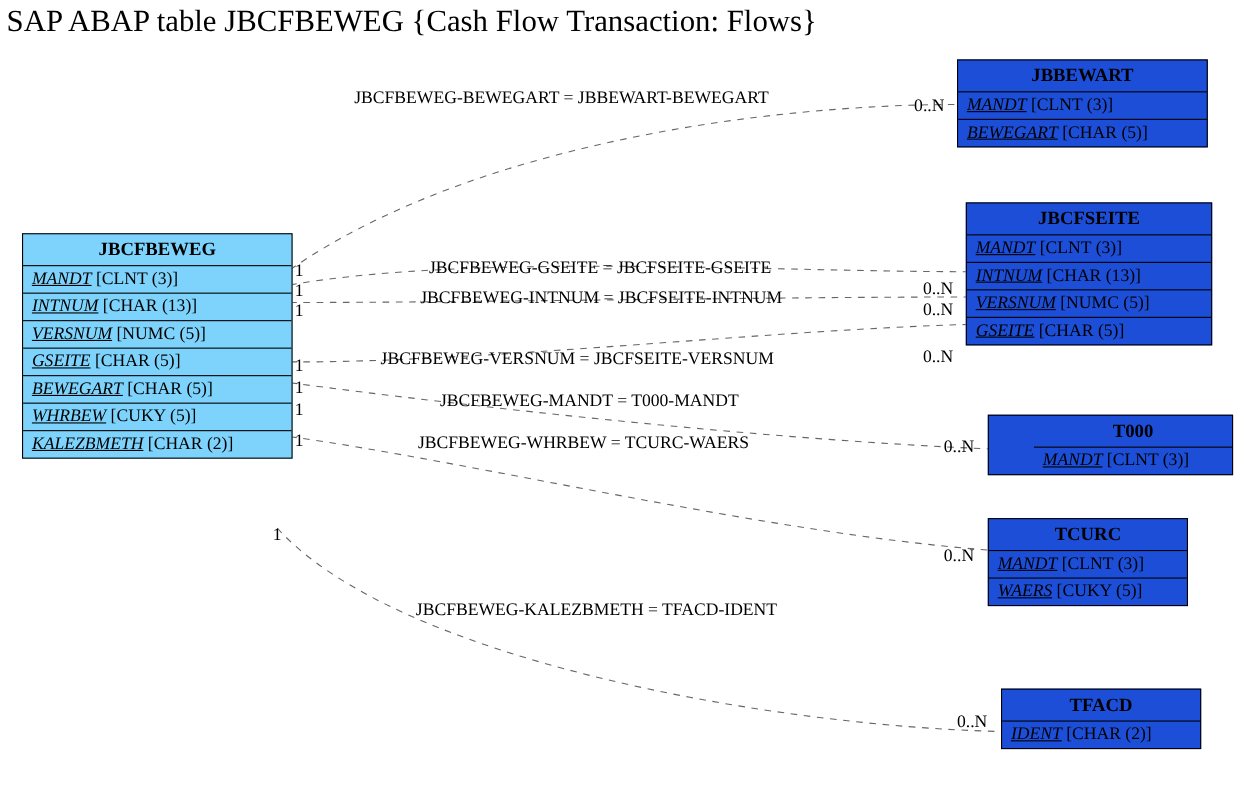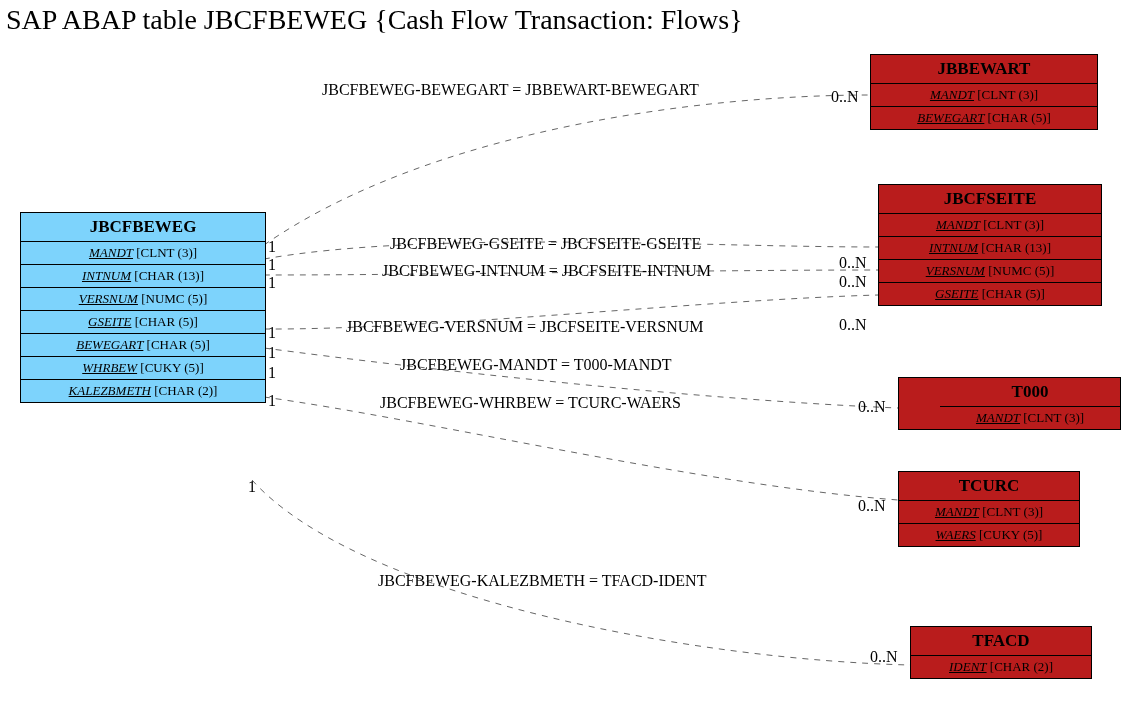--- a/index.html
+++ b/index.html
@@ -26,29 +26,28 @@
   .entity .header {
     text-align: center;
     font-weight: bold;
     padding: 4px 6px;
     border-bottom: 1px solid #000;
     font-size: 17px;
   }
   .entity .row {
     padding: 3px 8px;
     border-bottom: 1px solid #000;
-    font-size: 13px;
+    font-size: 16px;
     white-space: nowrap;
-    text-align: center;
   }
   .entity .row:last-child { border-bottom: none; }
   .row .fname { font-style: italic; text-decoration: underline; }
   .row .ftype { }
   .main { background: #7dd3fc; }
-  .ref  { background: #b91c1c; font-family: Liberation Serif, serif; }
+  .ref  { background: #1d4ed8; font-family: Liberation Serif, serif; }
   .rel-label {
     position: absolute;
     font-size: 16px;
     white-space: nowrap;
   }
   .card {
     position: absolute;
     font-size: 16px;
     white-space: nowrap;
   }
@@ -128,21 +127,21 @@
   <div class="header">TFACD</div>
   <div class="row"><span class="fname">IDENT</span> <span class="ftype">[CHAR (2)]</span></div>
 </div>
 
 <div class="rel-label" style="left:322px; top:81px;">JBCFBEWEG-BEWEGART = JBBEWART-BEWEGART</div>
 <div class="rel-label" style="left:390px; top:235px;">JBCFBEWEG-GSEITE = JBCFSEITE-GSEITE</div>
 <div class="rel-label" style="left:382px; top:262px;">JBCFBEWEG-INTNUM = JBCFSEITE-INTNUM</div>
 <div class="rel-label" style="left:346px; top:318px;">JBCFBEWEG-VERSNUM = JBCFSEITE-VERSNUM</div>
 <div class="rel-label" style="left:400px; top:356px;">JBCFBEWEG-MANDT = T000-MANDT</div>
 <div class="rel-label" style="left:380px; top:394px;">JBCFBEWEG-WHRBEW = TCURC-WAERS</div>
-<div class="rel-label" style="left:378px; top:572px;text-align:center;">JBCFBEWEG-KALEZBMETH = TFACD-IDENT</div>
+<div class="rel-label" style="left:378px; top:546px;text-align:center;">JBCFBEWEG-KALEZBMETH = TFACD-IDENT</div>
 
 <div class="card" style="left:268px; top:238px;">1</div>
 <div class="card" style="left:268px; top:256px;">1</div>
 <div class="card" style="left:268px; top:274px;">1</div>
 <div class="card" style="left:268px; top:324px;">1</div>
 <div class="card" style="left:268px; top:344px;">1</div>
 <div class="card" style="left:268px; top:364px;">1</div>
 <div class="card" style="left:268px; top:392px;">1</div>
 <div class="card" style="left:248px; top:478px;">1</div>
 

